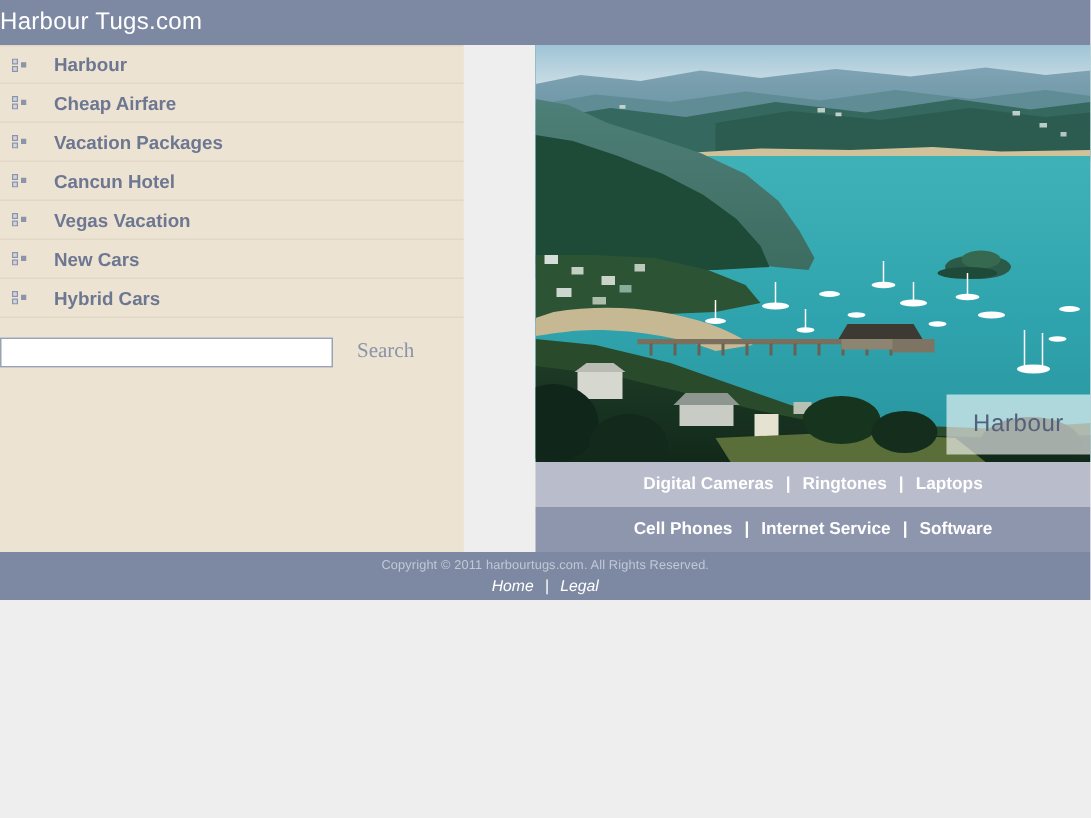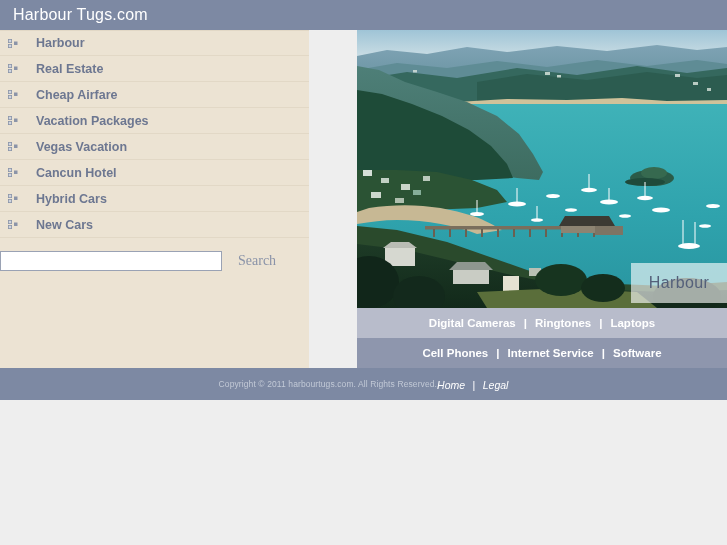--- a/index.html
+++ b/index.html
@@ -21,21 +21,20 @@
     position: relative;
     background: #eeeeee;
   }
 
   
   #header {
     height: 30px;
     background: #7d89a3;
     display: flex;
     align-items: center;
-    padding-left: 13px;
     box-sizing: border-box;
   }
   #header-title {
     color: #ffffff;
     font-size: 16px;
     font-weight: normal;
     letter-spacing: 0.2px;
     line-height: 1;
   }
 
@@ -179,21 +178,21 @@
     font-weight: bold;
     padding: 0 8px;
   }
 
   
   #footer {
     width: 727px;
     height: 32px;
     background: #7d89a3;
     display: flex;
-    flex-direction: row;
+    flex-direction: column;
     align-items: center;
     justify-content: center;
     box-sizing: border-box;
   }
   #copyright {
     color: #c2c9d6;
     font-size: 8.5px;
     line-height: 12px;
     letter-spacing: 0.1px;
   }
@@ -241,32 +240,20 @@
                 <rect x="0" y="0" width="4" height="4" fill="#8b94a8"></rect>
                 <rect x="0.8" y="0.8" width="2.4" height="2.4" fill="#cfd4de"></rect>
                 <rect x="0" y="5" width="4" height="4" fill="#8b94a8"></rect>
                 <rect x="0.8" y="5.8" width="2.4" height="2.4" fill="#cfd4de"></rect>
                 <rect x="6" y="2.5" width="3.5" height="3.5" fill="#8b94a8"></rect>
               </svg>
           </span>
           <span class="nav-label">Harbour</span>
         </li>
 
-        <li class="nav-item">
-          <span class="nav-bullet">
-            <svg width="11" height="9" viewBox="0 0 11 9">
-                <rect x="0" y="0" width="4" height="4" fill="#8b94a8"></rect>
-                <rect x="0.8" y="0.8" width="2.4" height="2.4" fill="#cfd4de"></rect>
-                <rect x="0" y="5" width="4" height="4" fill="#8b94a8"></rect>
-                <rect x="0.8" y="5.8" width="2.4" height="2.4" fill="#cfd4de"></rect>
-                <rect x="6" y="2.5" width="3.5" height="3.5" fill="#8b94a8"></rect>
-              </svg>
-          </span>
-          <span class="nav-label">Real Estate</span>
-        </li>
 
 
 
         <li class="nav-item">
           <span class="nav-bullet">
             <svg width="11" height="9" viewBox="0 0 11 9">
                 <rect x="0" y="0" width="4" height="4" fill="#8b94a8"></rect>
                 <rect x="0.8" y="0.8" width="2.4" height="2.4" fill="#cfd4de"></rect>
                 <rect x="0" y="5" width="4" height="4" fill="#8b94a8"></rect>
                 <rect x="0.8" y="5.8" width="2.4" height="2.4" fill="#cfd4de"></rect>
@@ -292,60 +279,60 @@
         <li class="nav-item">
           <span class="nav-bullet">
             <svg width="11" height="9" viewBox="0 0 11 9">
                 <rect x="0" y="0" width="4" height="4" fill="#8b94a8"></rect>
                 <rect x="0.8" y="0.8" width="2.4" height="2.4" fill="#cfd4de"></rect>
                 <rect x="0" y="5" width="4" height="4" fill="#8b94a8"></rect>
                 <rect x="0.8" y="5.8" width="2.4" height="2.4" fill="#cfd4de"></rect>
                 <rect x="6" y="2.5" width="3.5" height="3.5" fill="#8b94a8"></rect>
               </svg>
           </span>
+          <span class="nav-label">Cancun Hotel</span>
+        </li>
+
+        <li class="nav-item">
+          <span class="nav-bullet">
+            <svg width="11" height="9" viewBox="0 0 11 9">
+                <rect x="0" y="0" width="4" height="4" fill="#8b94a8"></rect>
+                <rect x="0.8" y="0.8" width="2.4" height="2.4" fill="#cfd4de"></rect>
+                <rect x="0" y="5" width="4" height="4" fill="#8b94a8"></rect>
+                <rect x="0.8" y="5.8" width="2.4" height="2.4" fill="#cfd4de"></rect>
+                <rect x="6" y="2.5" width="3.5" height="3.5" fill="#8b94a8"></rect>
+              </svg>
+          </span>
           <span class="nav-label">Vegas Vacation</span>
         </li>
 
         <li class="nav-item">
           <span class="nav-bullet">
             <svg width="11" height="9" viewBox="0 0 11 9">
                 <rect x="0" y="0" width="4" height="4" fill="#8b94a8"></rect>
                 <rect x="0.8" y="0.8" width="2.4" height="2.4" fill="#cfd4de"></rect>
                 <rect x="0" y="5" width="4" height="4" fill="#8b94a8"></rect>
                 <rect x="0.8" y="5.8" width="2.4" height="2.4" fill="#cfd4de"></rect>
                 <rect x="6" y="2.5" width="3.5" height="3.5" fill="#8b94a8"></rect>
               </svg>
           </span>
-          <span class="nav-label">Cancun Hotel</span>
+          <span class="nav-label">New Cars</span>
         </li>
 
         <li class="nav-item">
           <span class="nav-bullet">
             <svg width="11" height="9" viewBox="0 0 11 9">
                 <rect x="0" y="0" width="4" height="4" fill="#8b94a8"></rect>
                 <rect x="0.8" y="0.8" width="2.4" height="2.4" fill="#cfd4de"></rect>
                 <rect x="0" y="5" width="4" height="4" fill="#8b94a8"></rect>
                 <rect x="0.8" y="5.8" width="2.4" height="2.4" fill="#cfd4de"></rect>
                 <rect x="6" y="2.5" width="3.5" height="3.5" fill="#8b94a8"></rect>
               </svg>
           </span>
           <span class="nav-label">Hybrid Cars</span>
-        </li>
-
-        <li class="nav-item">
-          <span class="nav-bullet">
-            <svg width="11" height="9" viewBox="0 0 11 9">
-                <rect x="0" y="0" width="4" height="4" fill="#8b94a8"></rect>
-                <rect x="0.8" y="0.8" width="2.4" height="2.4" fill="#cfd4de"></rect>
-                <rect x="0" y="5" width="4" height="4" fill="#8b94a8"></rect>
-                <rect x="0.8" y="5.8" width="2.4" height="2.4" fill="#cfd4de"></rect>
-                <rect x="6" y="2.5" width="3.5" height="3.5" fill="#8b94a8"></rect>
-              </svg>
-          </span>
-          <span class="nav-label">New Cars</span>
         </li>
       </ul>
 
       <div id="search-area">
         <input id="search-input" type="text" value="" placeholder="" style="">
         <span id="search-label">Search</span>
       </div>
     </div>
 
     <div id="right-col">

